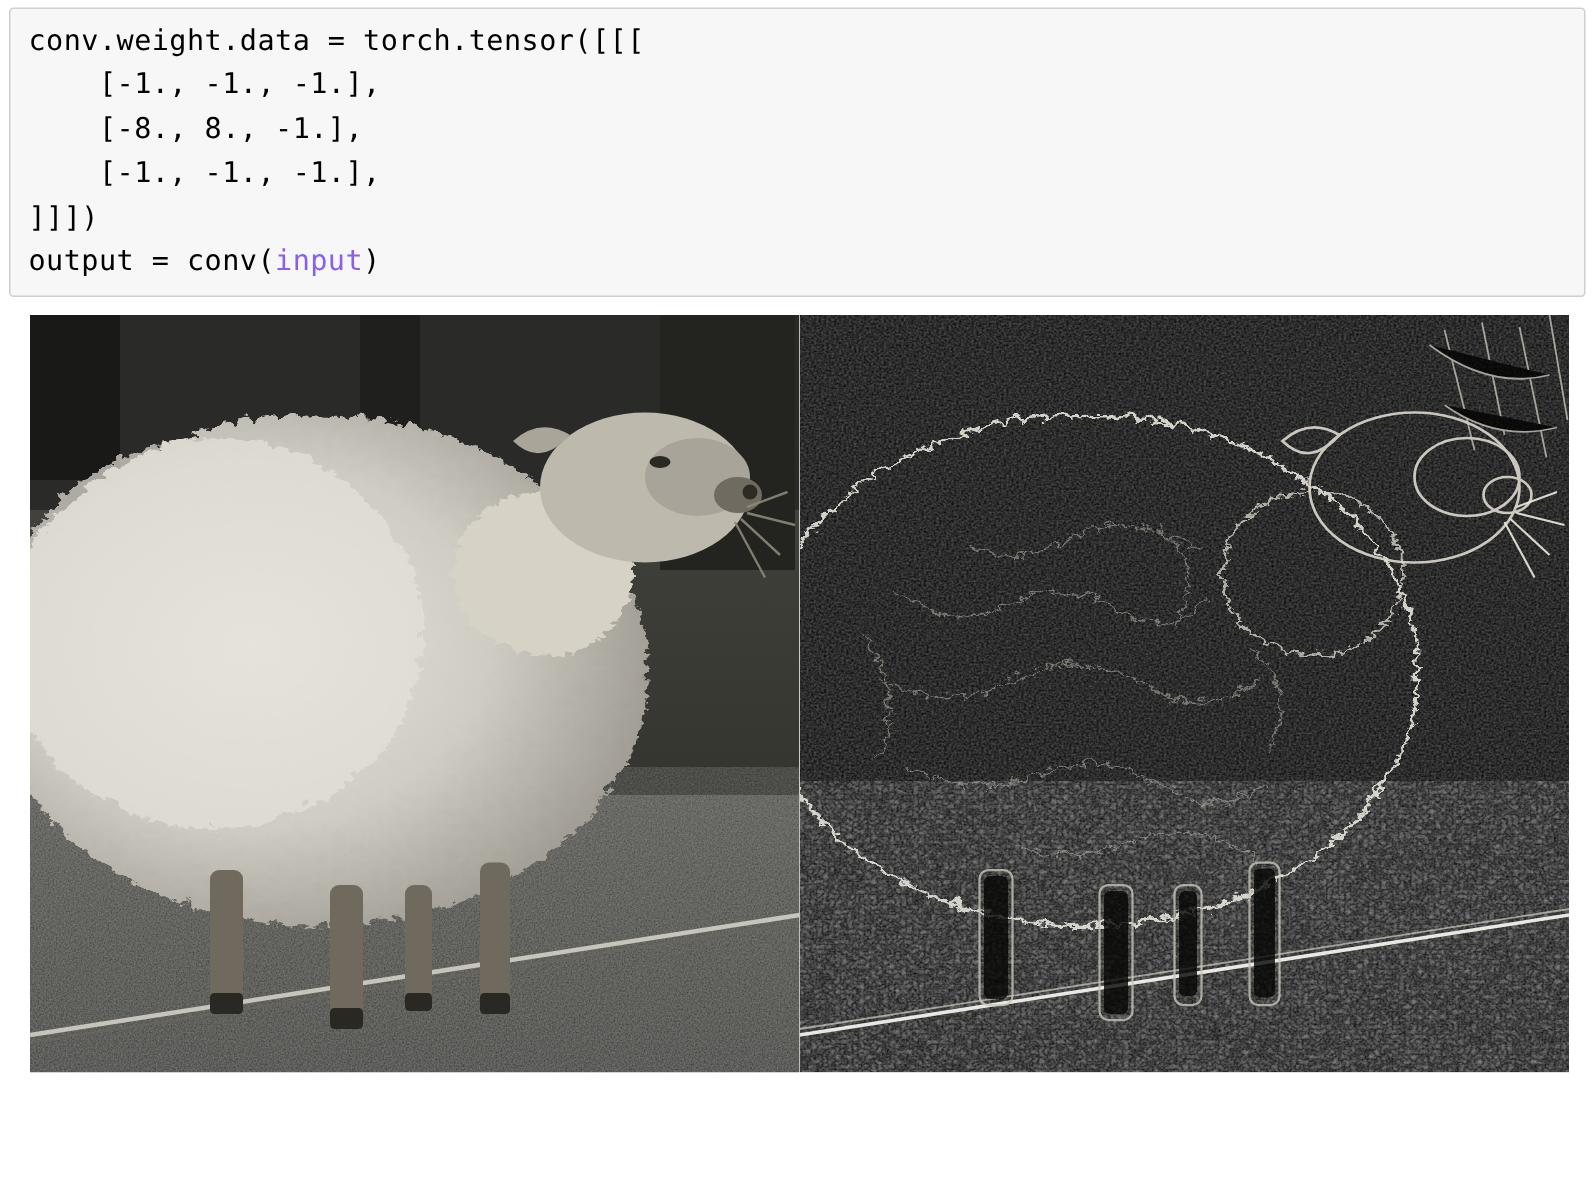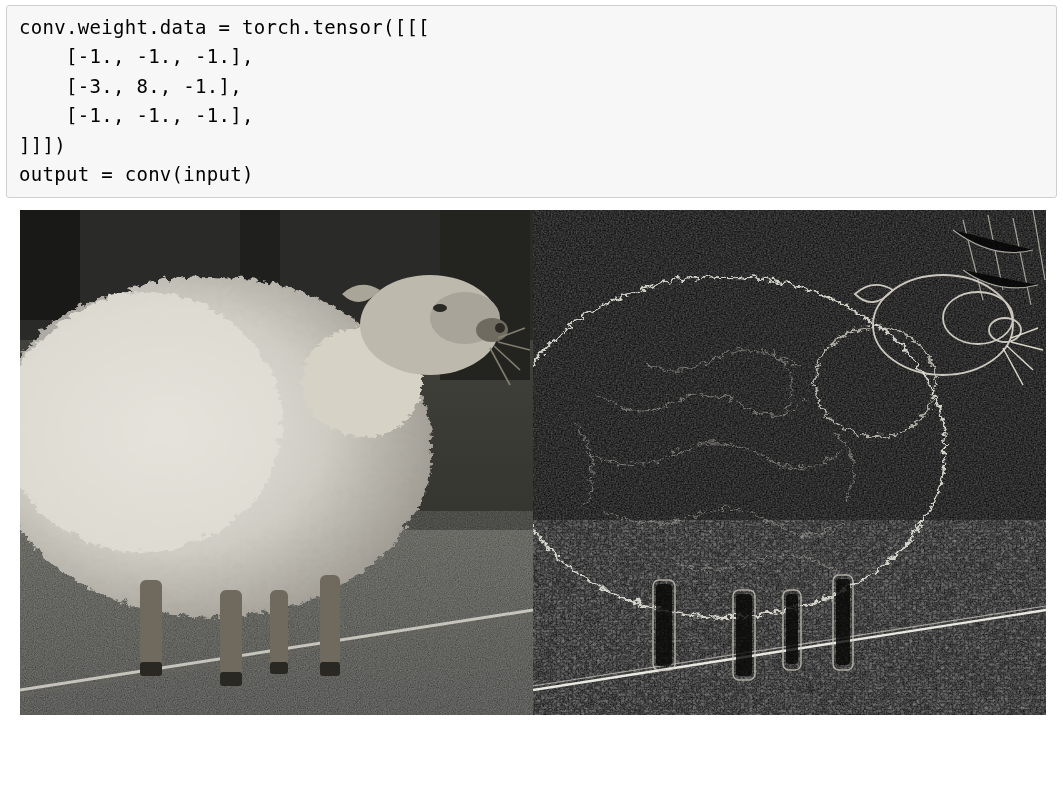--- a/index.html
+++ b/index.html
@@ -23,21 +23,21 @@
     }
     .code-line {
       font-size: 19px;
       line-height: 1.55;
       color: #000;
       white-space: pre;
       font-family: "MS Gothic", "Consolas", "Monaco", monospace;
       letter-spacing: 0.3px;
     }
     .keyword-builtin {
-      color: #000000;
+      color: #8b5cf6;
       text-align: right;
     }
     .output-images {
       display: flex;
       flex-direction: row;
       margin: 12px 0 0 20px;
       width: 1026px;
       height: 505px;
     }
     .image-panel {
@@ -51,21 +51,21 @@
       width: 100%;
       height: 100%;
     }
   </style>
 </head>
 <body>
 
 <div class="code-cell">
   <div class="code-line"><span>conv.weight.data = torch.tensor([[[</span></div>
   <div class="code-line"><span>    [-1., -1., -1.],</span></div>
-  <div class="code-line"><span>    [-3., 8., -1.],</span></div>
+  <div class="code-line"><span>    [-8., 8., -1.],</span></div>
   <div class="code-line"><span>    [-1., -1., -1.],</span></div>
   <div class="code-line"><span>]]])</span></div>
   <div class="code-line"><span>output = conv(<span class="keyword-builtin">input</span>)</span></div>
 </div>
 
 <div class="output-images">
 
   <div class="image-panel">
     <svg viewBox="0 0 513 505" preserveAspectRatio="none">
       <defs>

